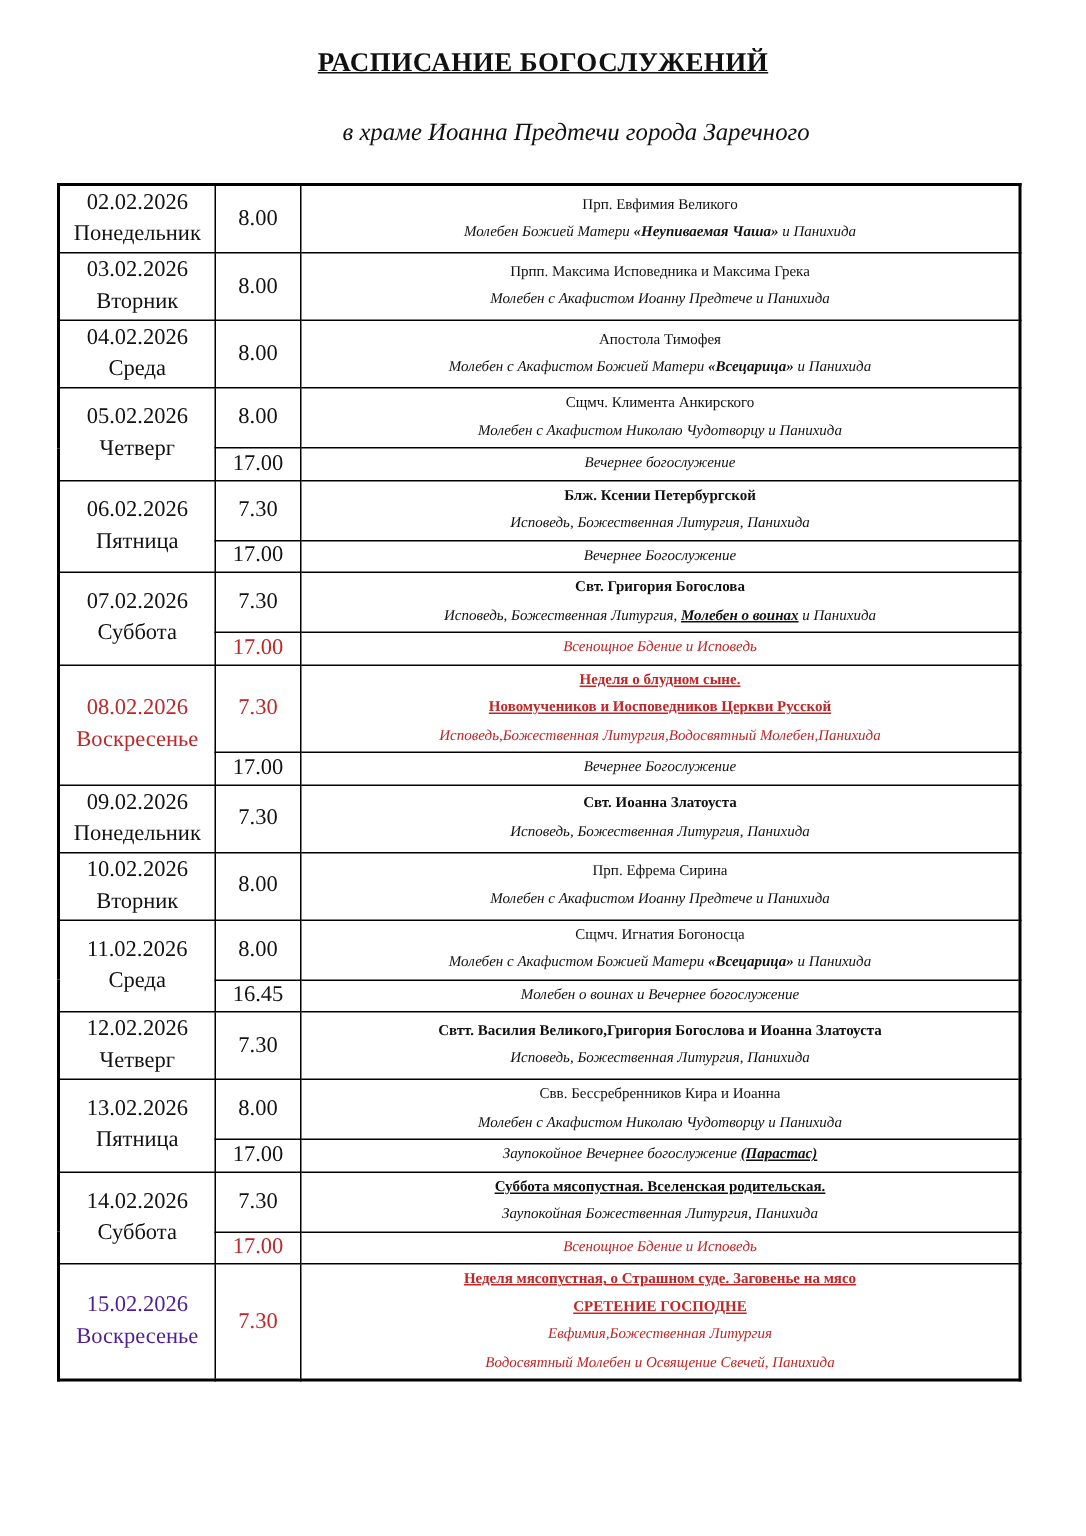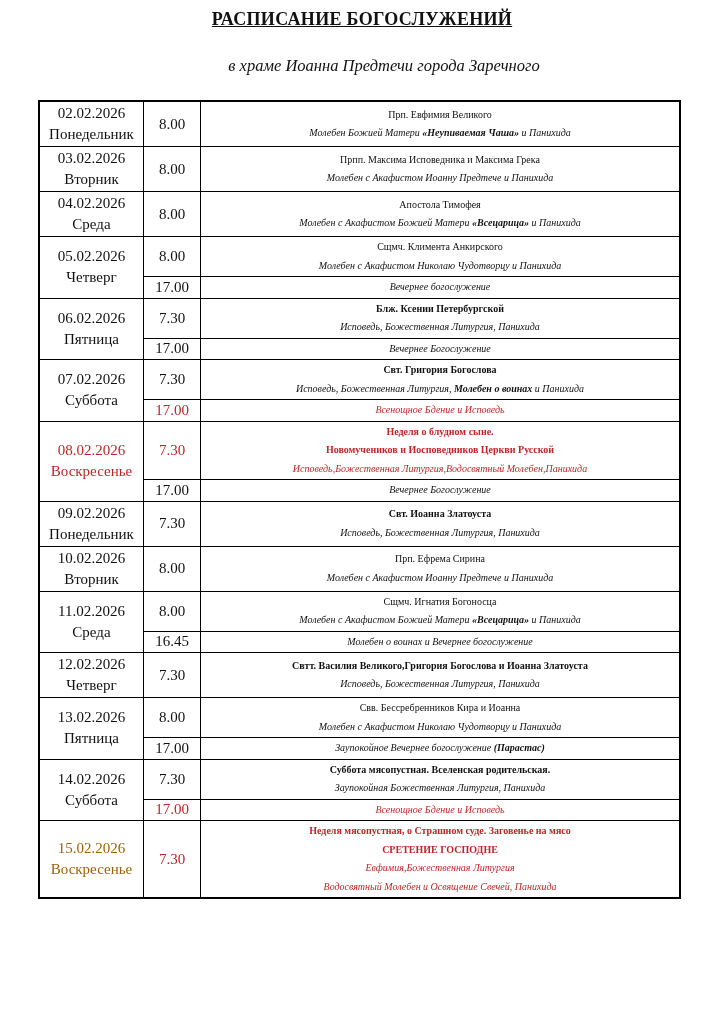--- a/index.html
+++ b/index.html
@@ -4,21 +4,21 @@
 <style>
   html,body{margin:0;padding:0;}
   body{
     width:724px;height:1024px;background:#ffffff;
     font-family:"Liberation Serif","DejaVu Serif",serif;
     color:#111111;position:relative;overflow:hidden;
   }
   .page{width:724px;height:1024px;}
   .title{
     text-align:center;font-weight:bold;text-decoration:underline;
-    font-size:18px;padding-top:9px;letter-spacing:0.3px;
+    font-size:18px;padding-top:9px;letter-spacing:0.3px;margin-top:22px;
   }
   .subtitle{
     text-align:center;font-style:italic;font-size:16.5px;margin-top:26px;padding-left:44px;
   }
   table.schedule{
     border-collapse:collapse;table-layout:fixed;
     margin:24px 0 0 38px;width:643px;
     border:2px solid #000;
   }
   td{
@@ -31,21 +31,21 @@
   }
   .time-cell{
     width:50px;text-align:center;font-size:15px;margin-top:44px;
   }
   .desc-cell{
     text-align:center;font-size:10px;line-height:18.5px;margin-top:12px;
   }
   .desc-cell .line{white-space:nowrap;}
   .b{font-weight:bold;}
   .i{font-style:italic;}
-  .u{}
+  .u{text-decoration:underline;}
 </style>
 </head>
 <body>
 
 <div class="page">
   <div class="title">РАСПИСАНИЕ БОГОСЛУЖЕНИЙ</div>
   <div class="subtitle">в храме Иоанна Предтечи города Заречного</div>
   <table class="schedule">
     <tbody>
         <tr>
@@ -228,21 +228,21 @@
             <div class="line"><span class="i">Заупокойная Божественная Литургия, Панихида</span></div>
           </td>
         </tr>
         <tr>
           <td class="time-cell red" style="color: rgb(191, 38, 39);">17.00</td>
           <td class="desc-cell red" style="color: rgb(191, 38, 39);">
             <div class="line"><span class="i">Всенощное Бдение и Исповедь</span></div>
           </td>
         </tr>
         <tr>
-          <td class="date-cell red" rowspan="1" style="color: #a16207;">
+          <td class="date-cell red" rowspan="1" style="color: #4c1d95;">
             <div>15.02.2026</div>
             <div>Воскресенье</div>
           </td>
           <td class="time-cell red" style="color: rgb(191, 38, 39);">7.30</td>
           <td class="desc-cell red" style="color: rgb(191, 38, 39);">
             <div class="line"><span class="b u">Неделя мясопустная, о Страшном суде. Заговенье на мясо</span></div>
             <div class="line"><span class="b u">СРЕТЕНИЕ ГОСПОДНЕ</span></div>
             <div class="line"><span class="i">Евфимия,Божественная Литургия</span></div>
             <div class="line"><span class="i">Водосвятный Молебен и Освящение Свечей, Панихида</span></div>
           </td>

